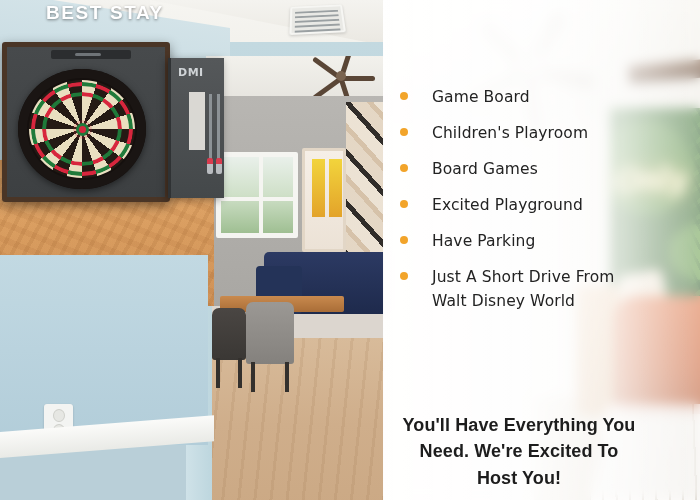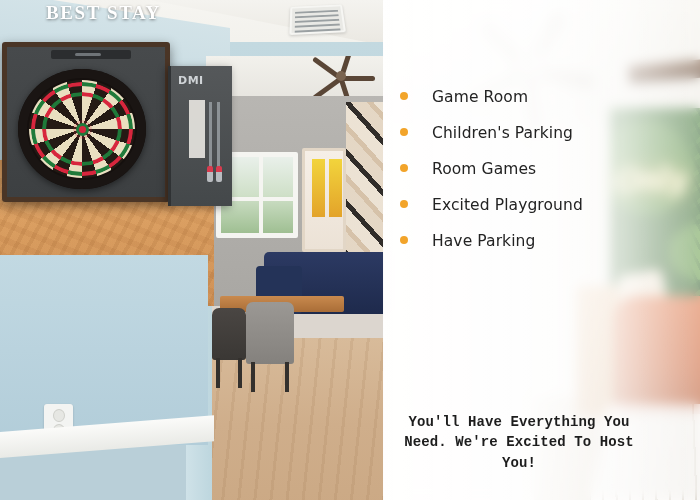--- a/index.html
+++ b/index.html
@@ -134,21 +134,21 @@
   }
   .db-bull {
     position: absolute; left: 50%; top: 50%; width: 13px; height: 13px;
     margin: -6.5px 0 0 -6.5px; border-radius: 50%;
     background: #1f7a3a; box-shadow: 0 0 0 3px #d7263d33;
   }
   .db-bull:after{
     content:""; position:absolute; inset:3px; border-radius:50%; background:#d7263d;
   }
   .cab-door {
-    position: absolute; left: 168px; top: 66px; width: 64px; height: 140px;
+    position: absolute; left: 168px; top: 58px; width: 56px; height: 140px;
     background: linear-gradient(180deg,#55585a,#44484a);
     border-left: 3px solid #2f3234;
     box-shadow: -2px 2px 8px rgba(0,0,0,.35);
   }
   .cab-door .brand {
     position: absolute; left: 7px; top: 8px;
     color: #cfd3d6; font-size: 11px; font-weight: 700; letter-spacing: .5px;
     font-family: "DejaVu Sans", sans-serif;
   }
   .cab-door .rail {
@@ -363,31 +363,31 @@
   }
   .feature-label {
     font-family: "DejaVu Sans", sans-serif;
     font-size: 15.5px; color: #232323; line-height: 1.52;
     letter-spacing: .1px;
     max-width: 190px;
   }
   .footer {
     position: absolute; left: 14px; top: 412px; width: 244px;
     text-align: center;
-    font-family: Liberation Mono, monospace;
-    font-size: 14px; font-weight: 700; color: #1d1d1d;
+    font-family: Liberation Sans, sans-serif;
+    font-size: 18px; font-weight: 700; color: #1d1d1d;
     line-height: 1.46; letter-spacing: .1px;
   }
 
   
   .logo {
     position: absolute; left: 46px; top: 3px; width: 150px; height: 48px;
   }
   .logo-top {
-    font-family: Liberation Serif, serif;
+    font-family: Liberation Sans, sans-serif;
     font-size: 19px; font-weight: 700; color: #ffffff;
     letter-spacing: 1.6px; line-height: 1;
     text-shadow: 0 1px 3px rgba(0,0,0,.45);
   }
   .logo-bottom {
     position: relative;
     font-family: "DejaVu Sans", sans-serif;
     font-size: 27px; font-weight: 700; color: #1b4f86;
     letter-spacing: 1.2px; line-height: 1; margin-top: 2px;
     text-shadow: 0 1px 2px rgba(255,255,255,.35);
@@ -508,38 +508,42 @@
     <div class="pr-stripes"></div>
   </div>
 
   <div class="veil"></div>
 
   <div class="content">
 
     <ul class="features">
       <li class="feature">
         <span class="bullet"></span>
-        <span class="feature-label">Game Room</span>
+        <span class="feature-label">Game Board</span>
       </li>
       <li class="feature">
         <span class="bullet"></span>
-        <span class="feature-label">Children's Parking</span>
+        <span class="feature-label">Children's Playroom</span>
       </li>
       <li class="feature">
         <span class="bullet"></span>
-        <span class="feature-label">Room Games</span>
+        <span class="feature-label">Board Games</span>
       </li>
       <li class="feature">
         <span class="bullet"></span>
         <span class="feature-label">Excited Playground</span>
       </li>
       <li class="feature">
         <span class="bullet"></span>
         <span class="feature-label">Have Parking</span>
       </li>
+      <li class="feature">
+        <span class="bullet"></span>
+        <span class="feature-label">Just A Short Drive From Walt Disney World</span>
+      </li>
     </ul>
 
     <div class="footer">You'll Have Everything You Need. We're Excited To Host You!</div>
   </div>
 
   <div class="logo">
     <div class="logo-top">BEST STAY</div>
   </div>
 
 </div>

